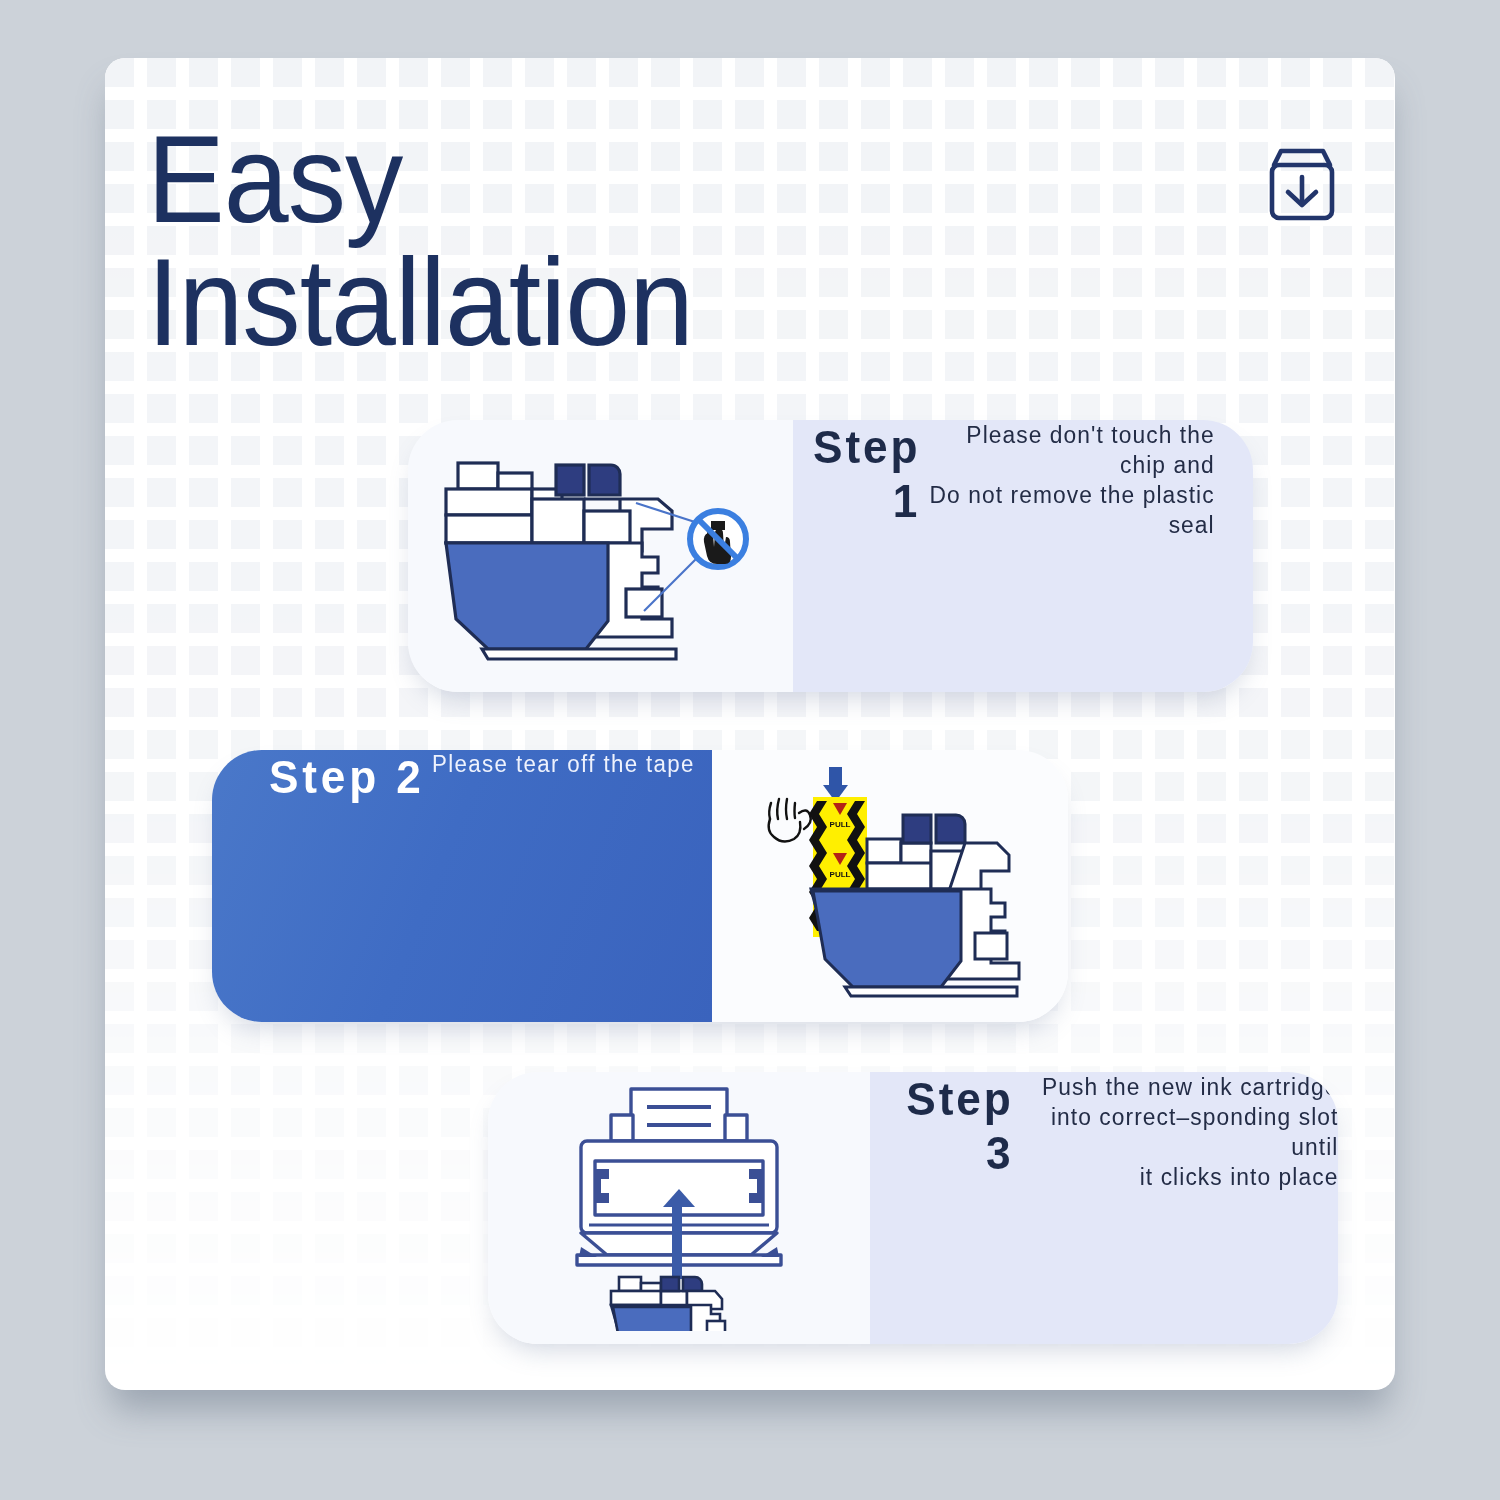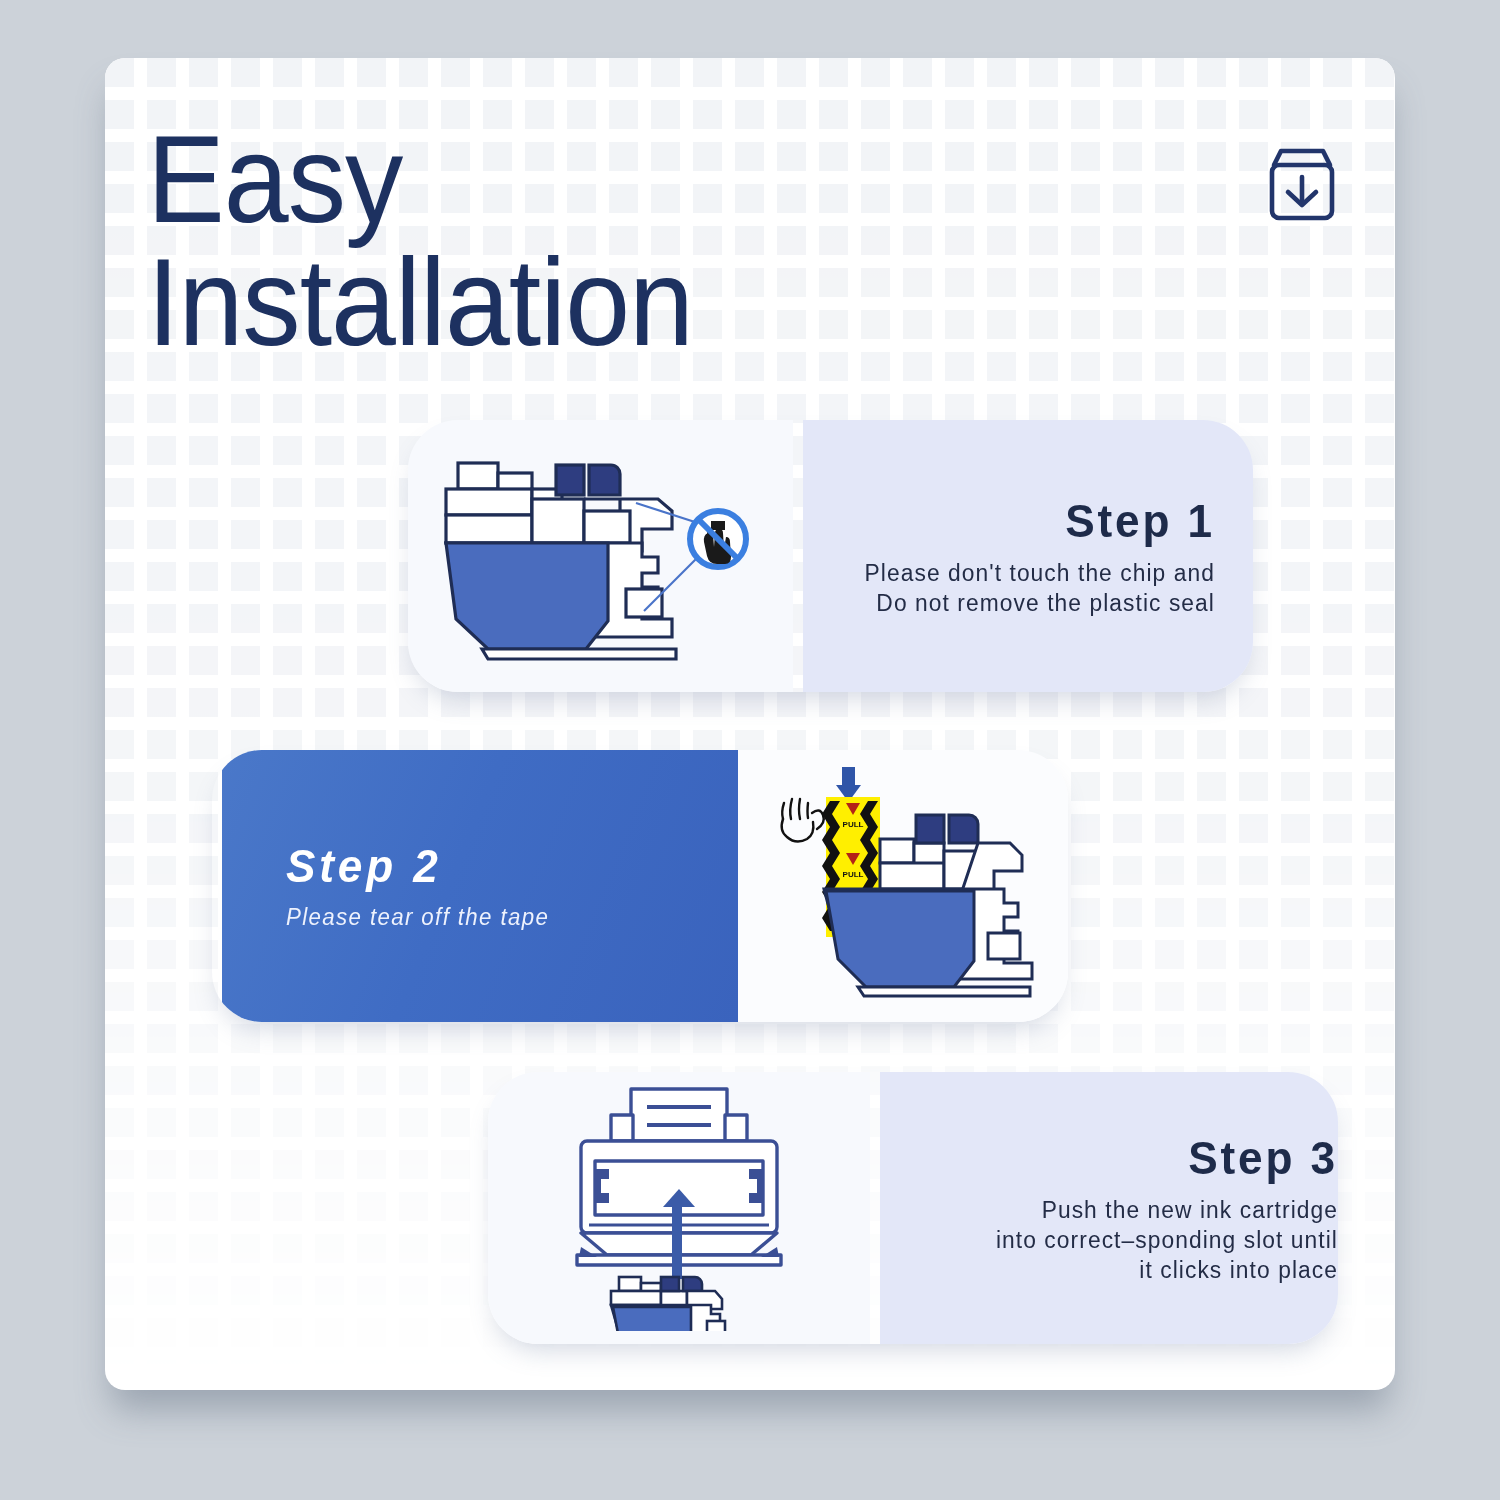--- a/index.html
+++ b/index.html
@@ -82,23 +82,22 @@
     background: #f7f9fd;
     display: flex;
     align-items: center;
     justify-content: center;
   }
   .panel-text {
     position: relative;
     flex: 1 1 auto;
     background: #e3e7f8;
     display: flex;
-    flex-direction: column;
+    flex-direction: row;
     justify-content: center;
-    margin-left: 10px;
   }
 
   
   #step1 {
     left: 303px;
     top: 362px;
     width: 845px;
     height: 272px;
   }
   #step1 .panel-img { width: 385px; }
@@ -109,23 +108,22 @@
     left: 107px;
     top: 692px;
     width: 856px;
     height: 272px;
   }
   #step2 .panel-text {
     order: 1;
     background: linear-gradient(112deg, #4a78c9 0%, #3f6cc4 45%, #3a63bd 100%);
     width: 452px;
     flex: none;
-    padding-left: 64px;
+    padding-left: 48px;
     justify-content: center;
-    font-style: italic;
   }
   #step2 .panel-img {
     order: 2;
     flex: 1 1 auto;
     width: auto;
     background: #fbfcfe;
   }
   #step2 .step-heading { color: #ffffff; text-align: left; }
   #step2 .step-desc { color: #eef2fd; text-align: left; }
 

